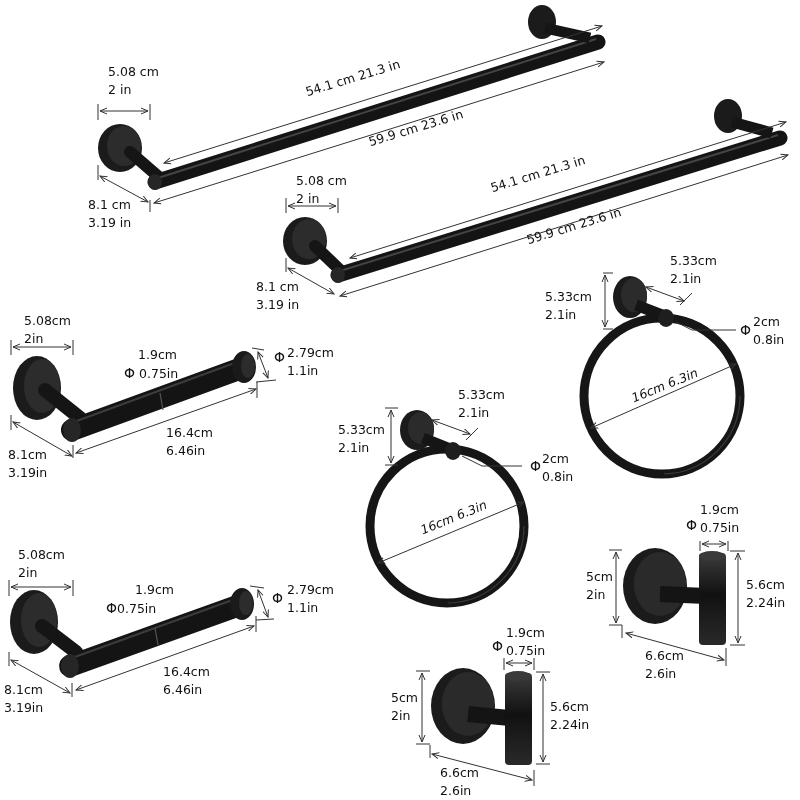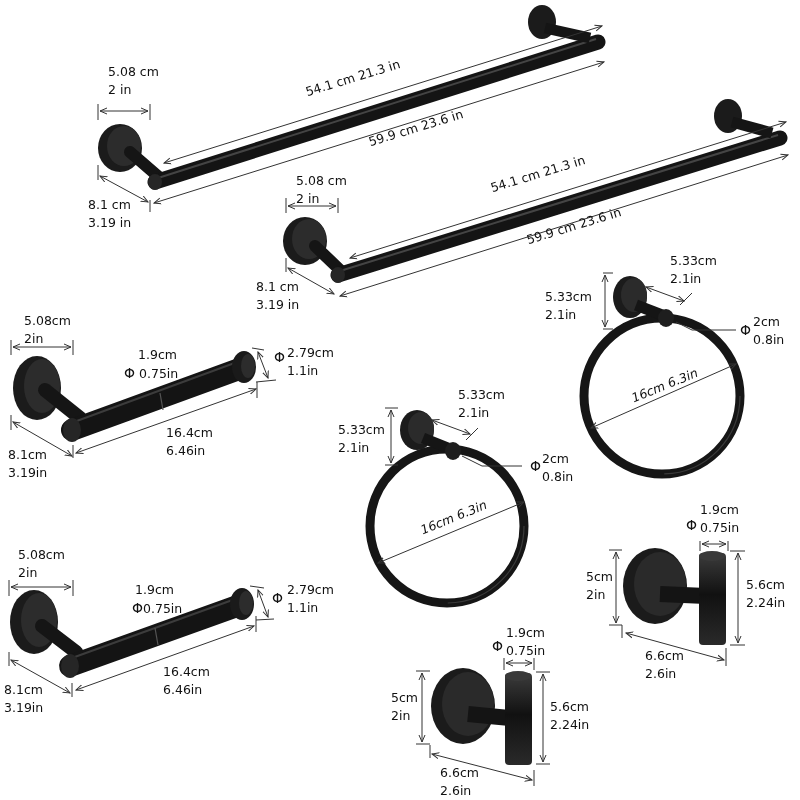--- a/index.html
+++ b/index.html
@@ -205,21 +205,21 @@
 <div class="lbl" style="left:287px;top:343px">2.79cm</div>
 <div class="lbl" style="left:287px;top:361px">1.1in</div>
 <div class="lbl" style="left:166px;top:423px">16.4cm</div>
 <div class="lbl" style="left:166px;top:441px">6.46in</div>
 <div class="lbl" style="left:8px;top:445px">8.1cm</div>
 <div class="lbl" style="left:8px;top:463px">3.19in</div>
 
 <div class="lbl" style="left:18px;top:545px">5.08cm</div>
 <div class="lbl" style="left:18px;top:563px">2in</div>
 <div class="lbl" style="left:135px;top:580px">1.9cm</div>
-<div class="lbl" style="left:132px;top:598px"><span class="phi">Φ</span><span>0.75in</span></div>
+<div class="lbl" style="left:106px;top:598px"><span class="phi">Φ</span><span>0.75in</span></div>
 <div class="lbl phi" style="left:272px;top:588px">Φ</div>
 <div class="lbl" style="left:287px;top:580px">2.79cm</div>
 <div class="lbl" style="left:287px;top:598px">1.1in</div>
 <div class="lbl" style="left:163px;top:662px">16.4cm</div>
 <div class="lbl" style="left:163px;top:680px">6.46in</div>
 <div class="lbl" style="left:4px;top:680px">8.1cm</div>
 <div class="lbl" style="left:4px;top:698px">3.19in</div>
 
 <div class="lbl" style="left:670px;top:251px">5.33cm</div>
 <div class="lbl" style="left:670px;top:269px">2.1in</div>

